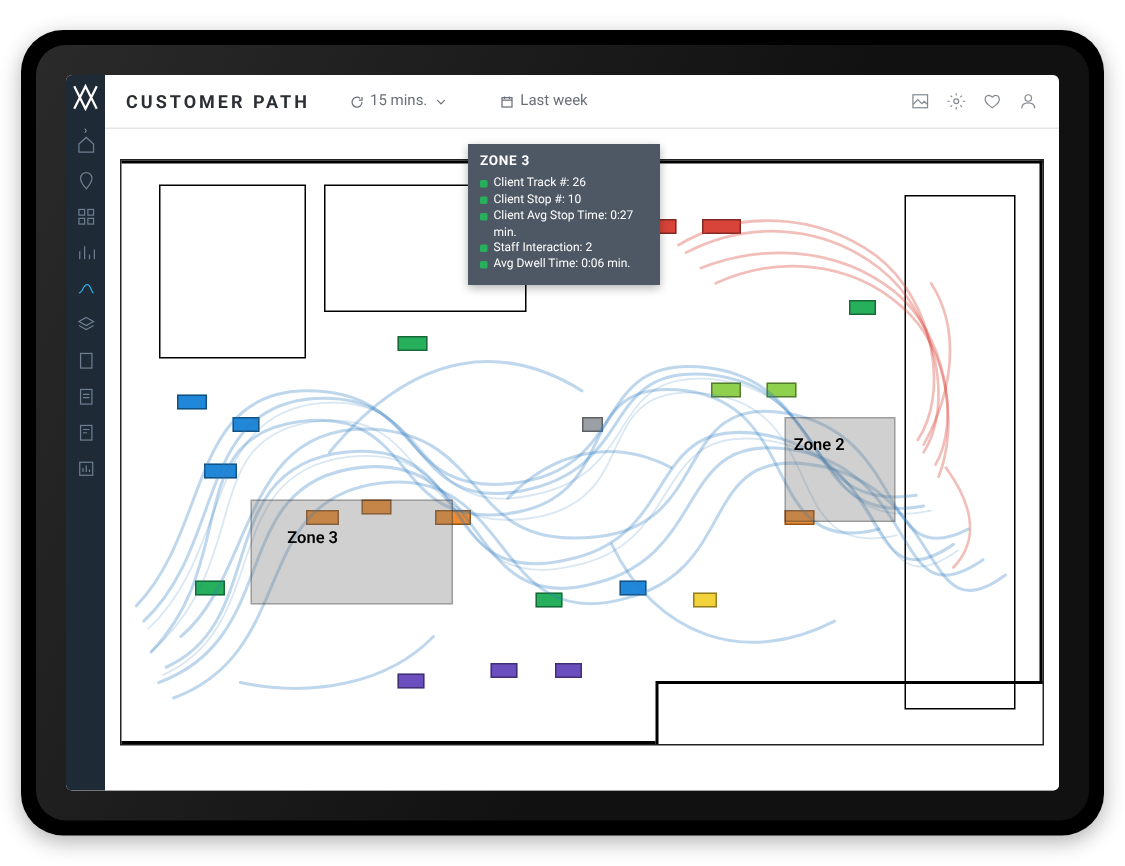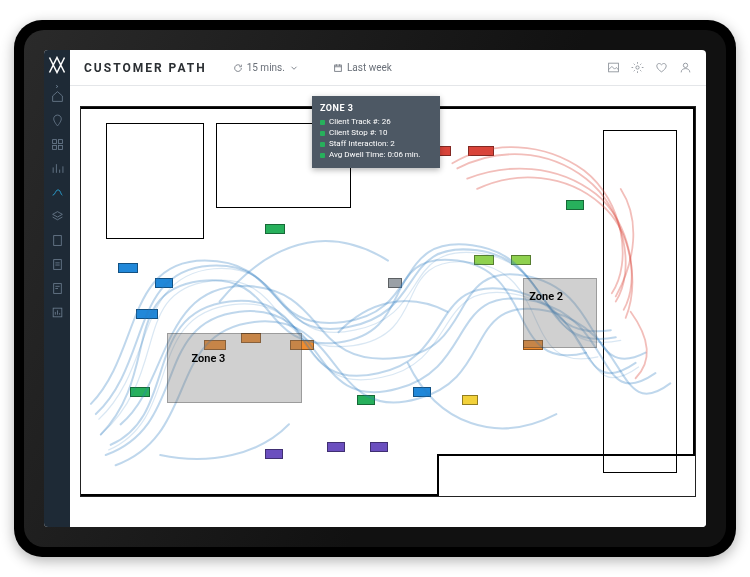--- a/index.html
+++ b/index.html
@@ -240,19 +240,20 @@
 
         <div class="zone" style="left:72%;top:44%;width:12%;height:18%"></div>
         <div class="zone-label" style="left:73%;top:47%">Zone 2</div>
       </div>
 
       <div class="popover">
         <h4>ZONE 3</h4>
         <ul>
           <li><span>Client Track #: 26</span></li>
           <li><span>Client Stop #: 10</span></li>
+          <li><span>Client Avg Stop Time: 0:27 min.</span></li>
           <li><span>Staff Interaction: 2</span></li>
           <li><span>Avg Dwell Time: 0:06 min.</span></li>
         </ul>
       </div>
     </div>
   </div>
 </div>
 
 </body></html>

